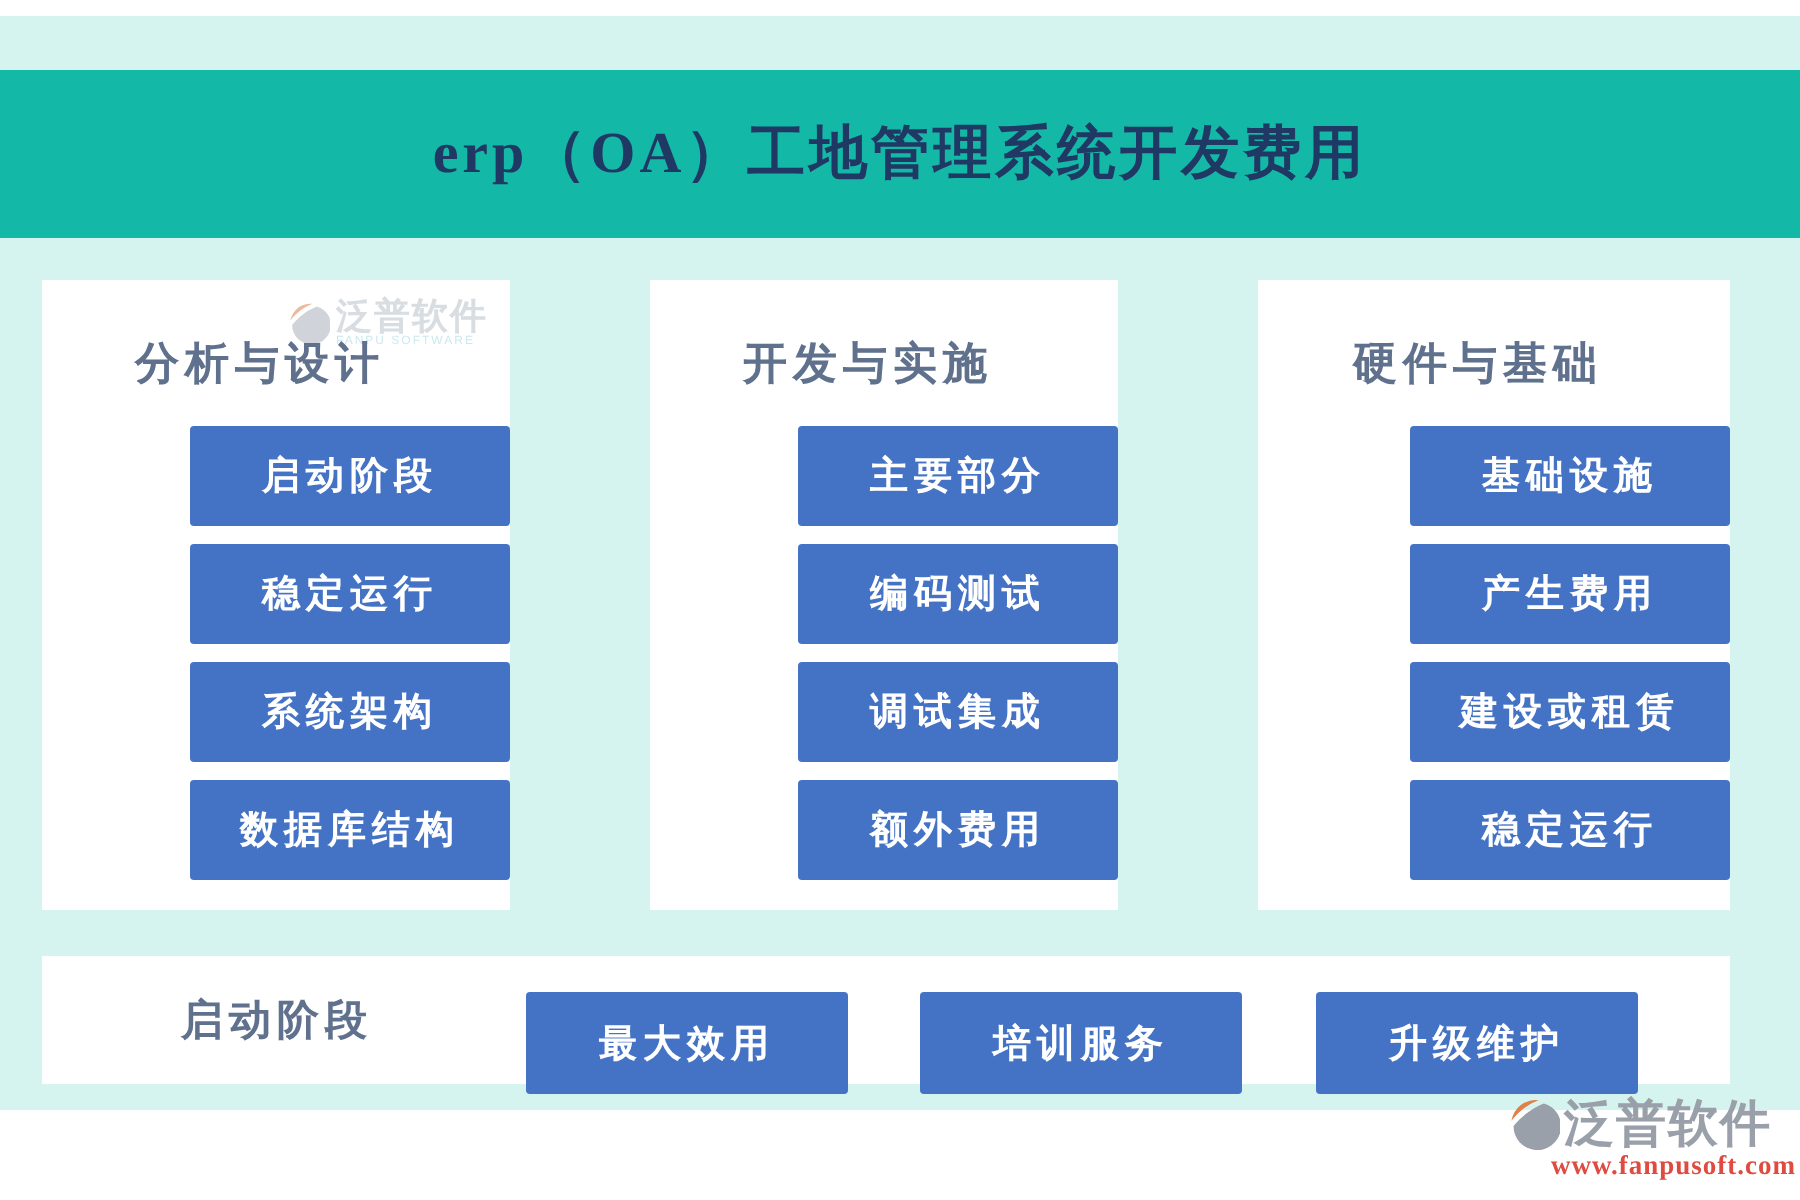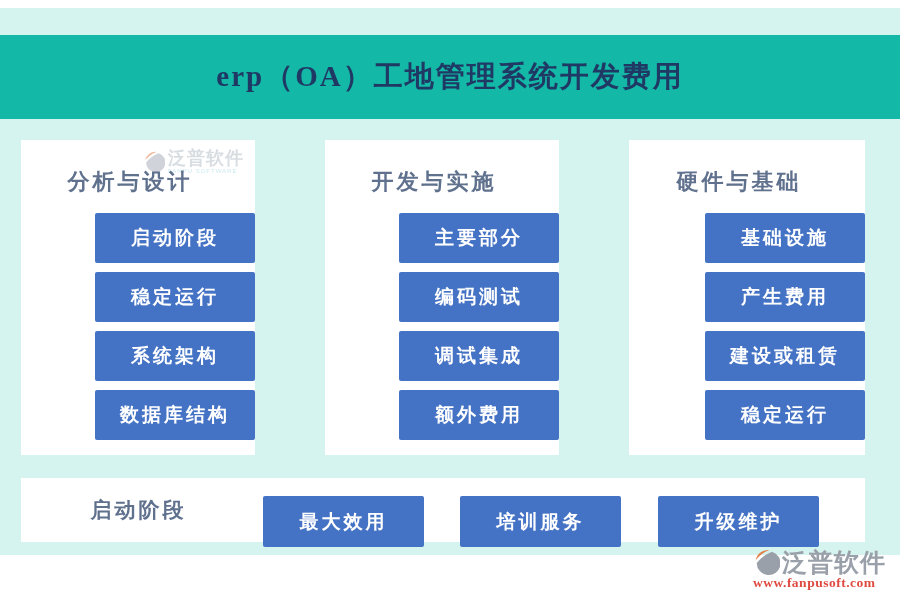--- a/index.html
+++ b/index.html
@@ -55,21 +55,21 @@
   .bottom-panel .btn{position:absolute;top:18px;width:161px;height:51px;margin:0;}
   .btn.rb0{left:242px;}
   .btn.rb1{left:439px;text-align:right;}
   .btn.rb2{left:637px;}
 
   
   .footer-logo{position:absolute;left:753px;top:549px;width:145px;}
   .logo-row{display:flex;align-items:center;}
   .logo-row svg{width:27px;height:27px;flex:0 0 auto;}
   .logo-brand{font-size:25px;font-weight:700;color:var(--logogray);letter-spacing:1px;margin-left:2px;line-height:27px;}
-  .logo-url{font-family:"Liberation Serif","DejaVu Serif",serif;font-size:13.5px;font-weight:700;color:var(--red);margin-top:-1px;text-align:left;letter-spacing:.5px;}
+  .logo-url{font-family:"Liberation Serif","DejaVu Serif",serif;font-size:13.5px;font-weight:700;color:var(--red);margin-top:-1px;text-align:right;letter-spacing:.5px;}
 </style>
 </head>
 <body style="--teal: #d5f3ef; --blue: #4472c4; --slate: #60718e; --navy: #1f3864; --logogray: #9aa0a9; --red: #df4b41;">
 
 <div class="canvas">
 
   <div class="band-top"></div>
 
   <div class="title-wrap">
     <h1>erp（OA）工地管理系统开发费用</h1>

